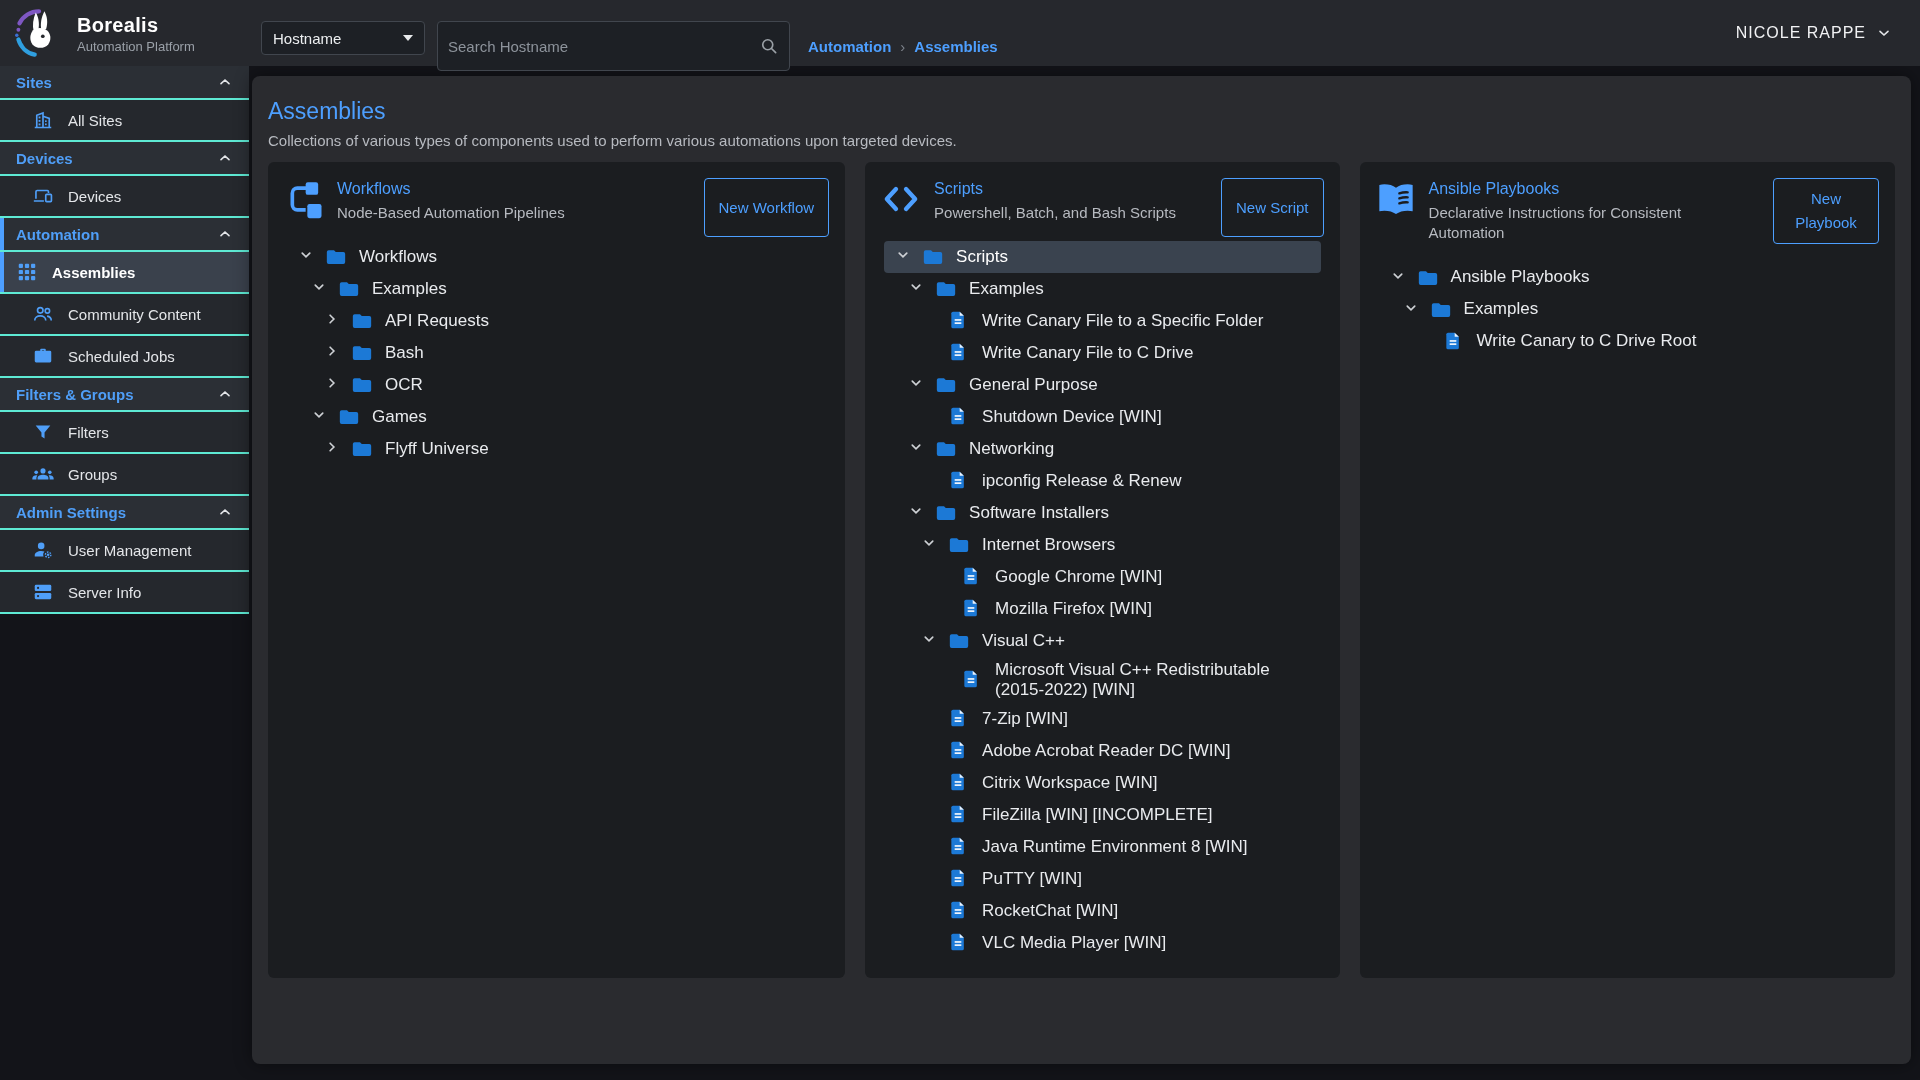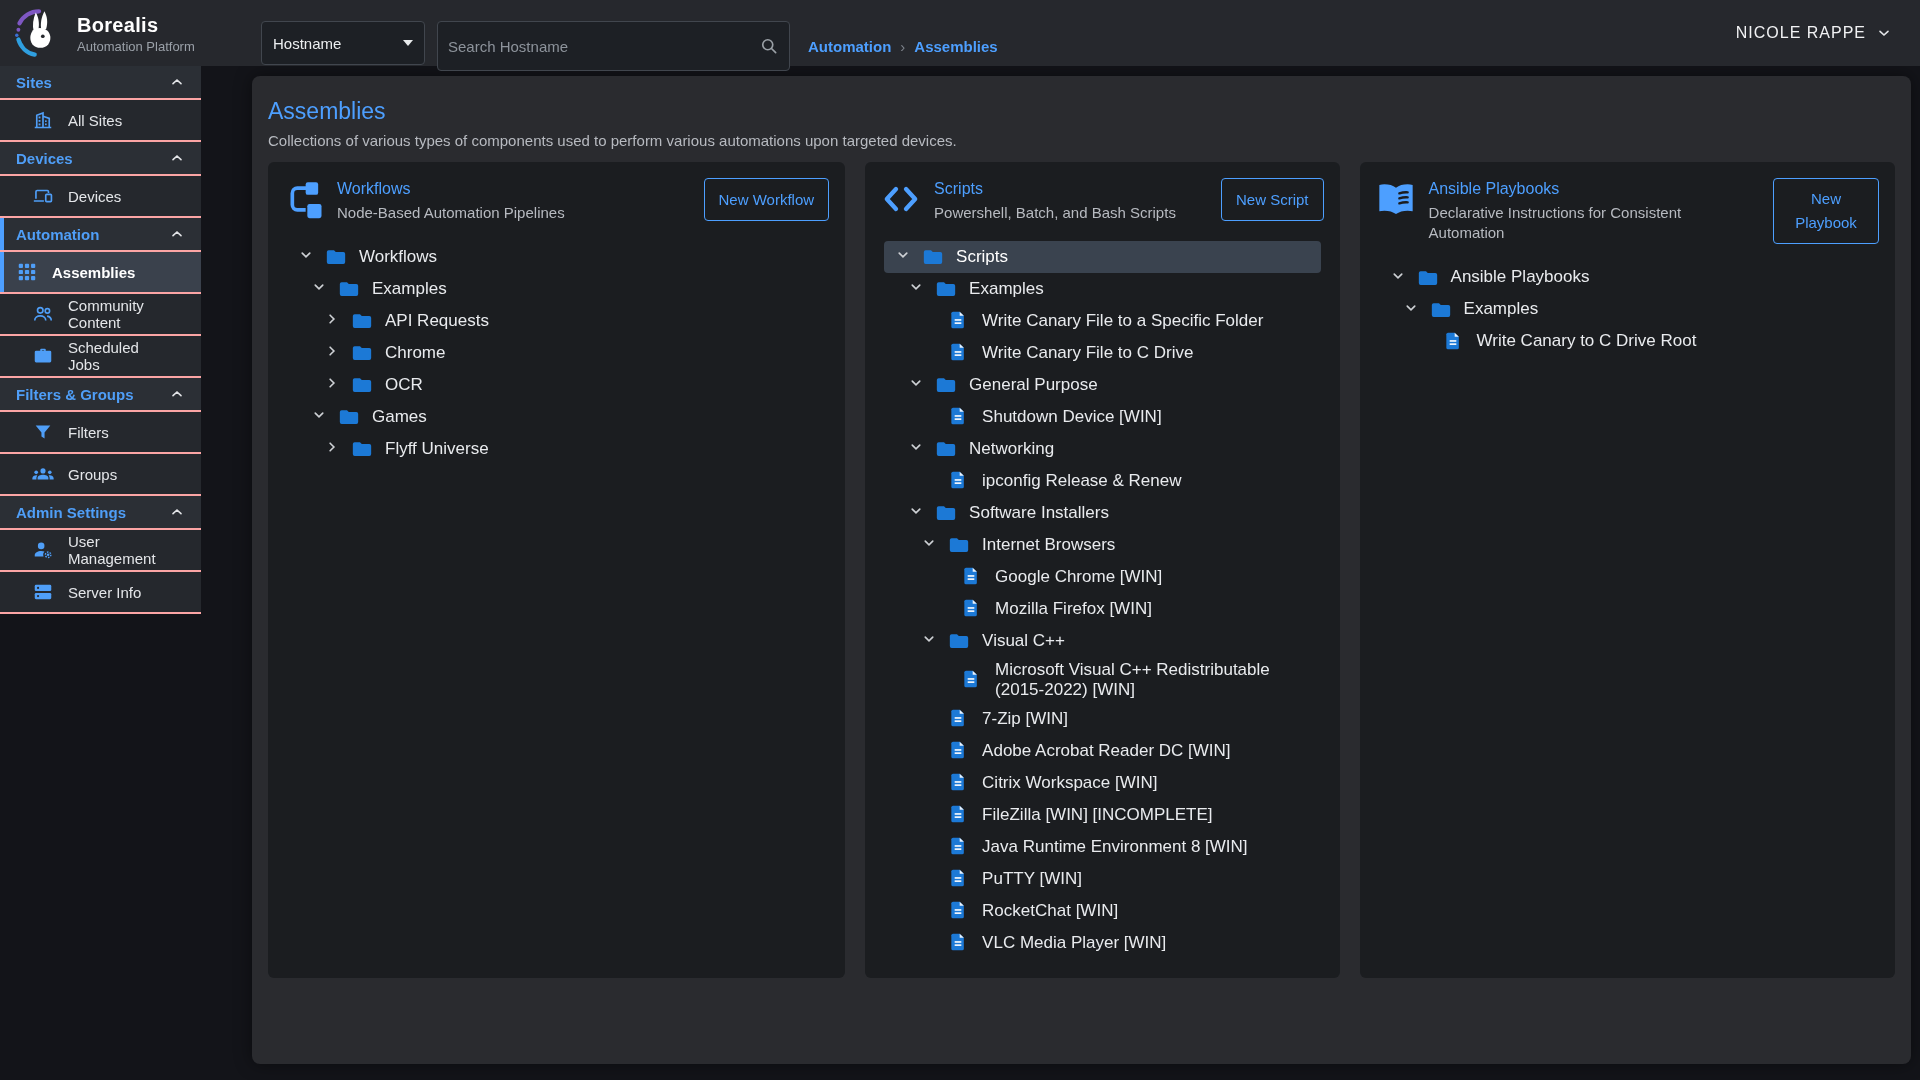--- a/index.html
+++ b/index.html
@@ -16,21 +16,21 @@
     position:absolute; top:0; left:0; width:1920px; height:66px;
     background:#26282d; display:flex; align-items:flex-start; z-index:5;
   }
   .brand { width:237px; flex:none; display:flex; padding-left:13px; margin-top:7px; cursor:pointer;}
   .brand-logo { width:52px; height:52px; flex:none; }
   .brand-text { margin-left:12px; margin-top:7px; }
   .brand-name { font-size:20px; font-weight:bold; color:#ffffff; letter-spacing:.3px; }
   .brand-tagline { font-size:13px; color:#9aa0a8; margin-top:2px; }
 
   .hostname-select {
-    margin:21px 0 0 24px; width:164px; height:44px;
+    margin:21px 0 0 24px; width:164px; height:34px;
     background:#1d2025; border:1px solid #41464e; border-radius:4px;
     display:flex; align-items:center; padding:0 11px; color:#eceef0; font-size:15px; cursor:pointer;
   }
   .caret-down { margin-left:auto; width:0; height:0; border-left:5px solid transparent; border-right:5px solid transparent; border-top:6px solid #e8eaec; }
 
   .search-box {
     margin:21px 0 0 12px; width:353px; height:50px;
     background:#1d2025; border:1px solid #41464e; border-radius:4px;
     display:flex; align-items:center; padding:0 10px;
   }
@@ -39,21 +39,21 @@
   .search-box svg { flex:none; margin-left:8px; }
 
   .breadcrumb { margin:38px 0 0 18px; display:flex; align-items:center; font-size:15px; font-weight:bold; }
   .crumb { color:#4d9fff; cursor:pointer; }
   .crumb-sep { color:#7d838b; margin:0 9px; font-weight:normal; }
 
   .user-menu { margin:24px 28px 0 auto; display:flex; align-items:center; color:#f1f2f4; font-size:16px; letter-spacing:1px; cursor:pointer; }
   .user-menu svg { margin-left:10px; }
 
   
-  .sidebar { position:absolute; top:66px; left:0; width:201px; background:#fca5a5; }
+  .sidebar { position:absolute; top:66px; left:0; width:249px; background:#5eead4; }
   .sb-header { height:32px; background:#2b2f35; display:flex; align-items:center; padding:0 16px; margin-bottom:2px; cursor:pointer; }
   .sb-header .lbl { color:#4f9ef7; font-size:15px; font-weight:bold; }
   .sb-header .chev { margin-left:auto; display:flex; }
   .sb-item { height:40px; background:#25282d; display:flex; align-items:center; padding:0 32px; margin-bottom:2px; color:#e4e6e9; font-size:15px; cursor:pointer; }
   .sb-item .icn { width:22px; height:22px; flex:none; display:flex; }
   .sb-item .lbl { margin-left:14px; }
   .sb-item.selected { background:#3a414c; font-weight:bold; color:#ffffff; }
   .accent-bar { border-left:4px solid #4d9fff; padding-left:12px; }
 
   
@@ -71,21 +71,21 @@
   .card-s { width:490px; }
   .card-p { width:553px; }
   .card-head { display:flex; padding:0 130px 0 16px; }
   .card-icon { width:40px; height:40px; flex:none; margin-right:13px; margin-top:1px; display:flex; }
   .card-title { color:#4d9fff; font-size:16px; font-weight:normal; margin-top:2px; }
   .card-desc { color:#b7bac0; font-size:15px; margin-top:5px; line-height:1.35; }
   .card-p .card-desc { max-width:262px; }
   .card-btn {
     position:absolute; top:16px; right:16px;
     border:1px solid #4d9fff; color:#4d9fff; font-size:15px; border-radius:4px;
-    padding:12px 14px; background:transparent; cursor:pointer; font-family:inherit;
+    padding:20px 14px; background:transparent; cursor:pointer; font-family:inherit;
   }
   .card-p .card-btn { width:106px; padding:8px 6px; text-align:center; line-height:1.6; }
 
   .tree { margin-top:18px; padding:0 19px; }
   .tree-row { display:flex; align-items:center; min-height:32px; border-radius:4px; cursor:pointer; }
   .tree-row.selected { background:#3a434f; }
   .tree-row.selected .tree-label { color:#ffffff; }
   .chev-slot { width:28px; flex:none; display:flex; align-items:center; }
   .node-icon { width:22px; height:22px; flex:none; display:flex; }
   .tree-label { margin-left:12px; color:#e9ebee; font-size:17px; line-height:1.18; padding:3px 0; }
@@ -358,21 +358,21 @@
             <span class="chev-slot">
               <span><svg viewBox="0 0 24 24" width="18" height="18">
                   <path d="M9.5 7 L14.5 12 L9.5 17" fill="none" stroke="#cdd0d4" stroke-width="2.2" stroke-linecap="round"></path>
                 </svg></span>
             </span>
             <span class="node-icon">
               <svg viewBox="0 0 24 24" width="22" height="22">
                 <path fill="#1c79d6" d="M9.8 4.5l2 2h8.2A2 2 0 0 1 22 8.5v9A2 2 0 0 1 20 19.5H4a2 2 0 0 1-2-2v-11a2 2 0 0 1 2-2h5.8z"></path>
               </svg>
             </span>
-            <span class="tree-label">Chrome</span>
+            <span class="tree-label">Bash</span>
           </div>
           <div class="tree-row" style="padding-left: 36px;">
             <span class="chev-slot">
               <span><svg viewBox="0 0 24 24" width="18" height="18">
                   <path d="M9.5 7 L14.5 12 L9.5 17" fill="none" stroke="#cdd0d4" stroke-width="2.2" stroke-linecap="round"></path>
                 </svg></span>
             </span>
             <span class="node-icon">
               <svg viewBox="0 0 24 24" width="22" height="22">
                 <path fill="#1c79d6" d="M9.8 4.5l2 2h8.2A2 2 0 0 1 22 8.5v9A2 2 0 0 1 20 19.5H4a2 2 0 0 1-2-2v-11a2 2 0 0 1 2-2h5.8z"></path>

